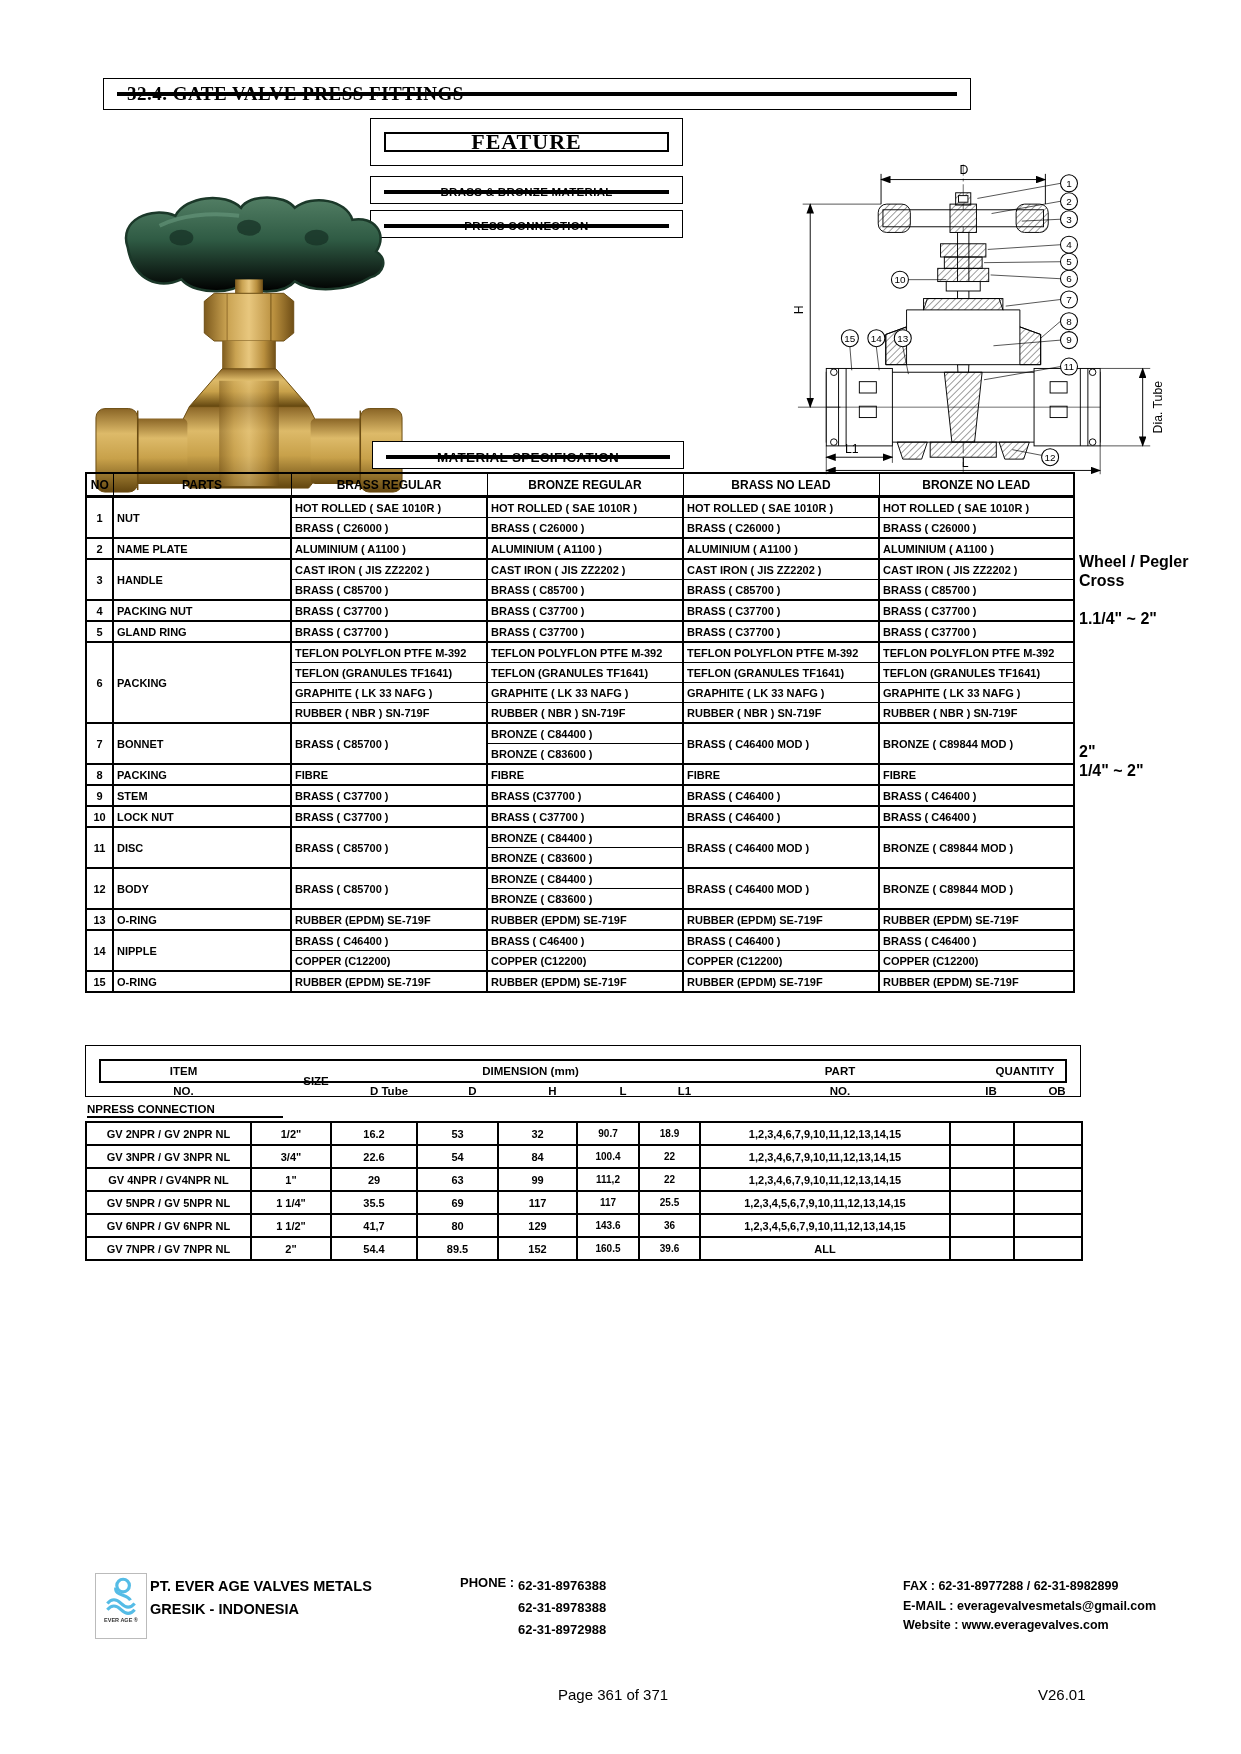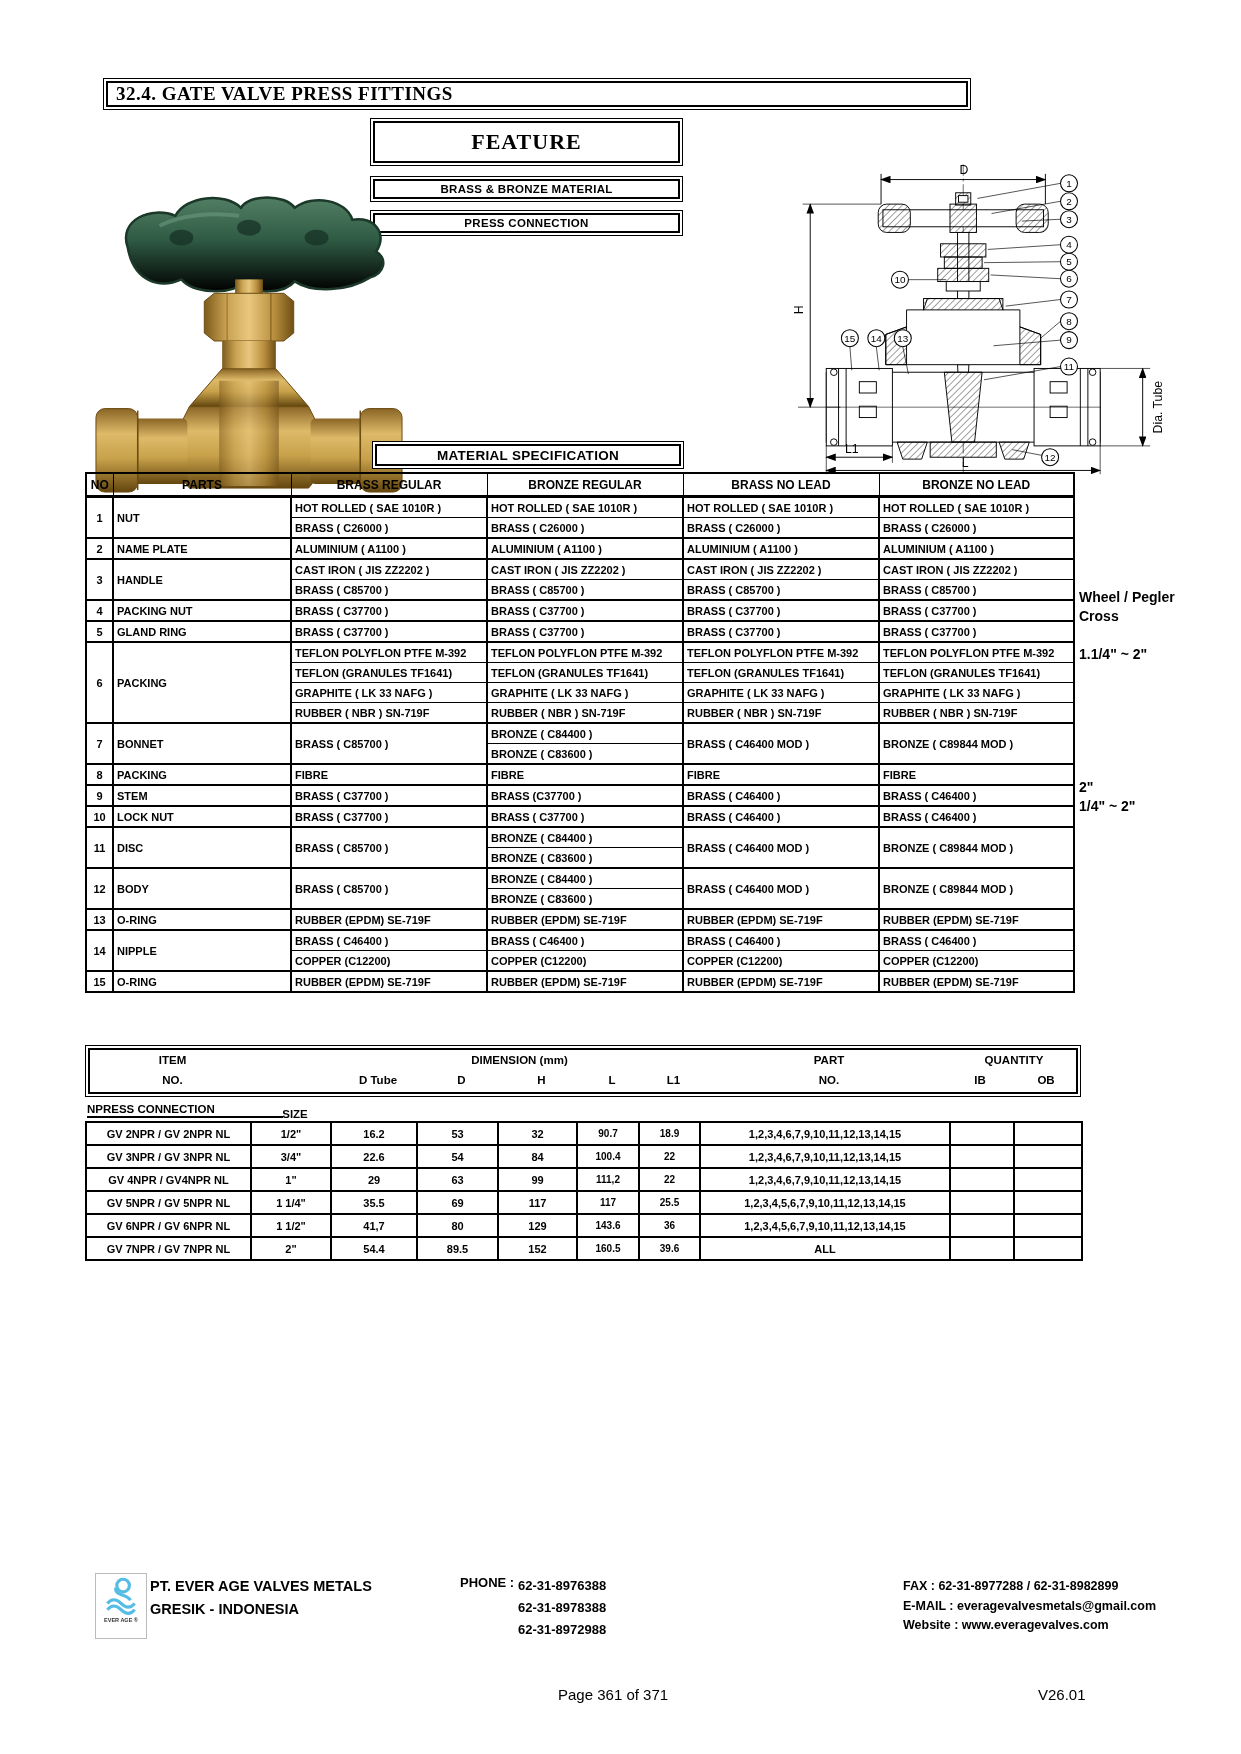--- a/index.html
+++ b/index.html
@@ -1,20 +1,20 @@
 <!DOCTYPE html>
 <html><head>
 <meta charset="utf-8">
 <style>
   html,body{margin:0;padding:0;background:#e8e8e8;}
   #page{position:relative;width:1241px;height:1754px;background:#ffffff;margin:0 auto;
         font-family:"Liberation Sans",sans-serif;color:#000;overflow:hidden;}
 
   
-  .dbox{position:absolute;border:1.5px solid #000;padding:2px;background:#fff;box-sizing:border-box;}
+  .dbox{position:absolute;border:1.5px solid #000;padding:13px;background:#fff;box-sizing:border-box;}
   .dbox-in{border:2px solid #000;width:100%;height:100%;box-sizing:border-box;
            display:flex;align-items:center;justify-content:center;}
 
   .title-box{left:103px;top:78px;width:868px;height:32px;}
   .title-in{justify-content:flex-start;padding-left:8px;font-family:"Liberation Serif",serif;
             font-weight:bold;font-size:19px;letter-spacing:.5px;}
 
   .feature-box{left:370px;top:118px;width:313px;height:48px;}
   .feature-in{font-family:"Liberation Serif",serif;font-weight:bold;font-size:22px;letter-spacing:1px;}
 
@@ -32,21 +32,21 @@
   .mat-wrap{position:absolute;left:85px;top:472px;width:1156px;}
   #mat-table{border-collapse:collapse;table-layout:fixed;width:988px;border:2.5px solid #000;}
   #mat-table th{border:1.5px solid #000;border-bottom:3px solid #000;height:21px;
                 font-size:12px;font-weight:bold;padding:0;overflow:hidden;white-space:nowrap;}
   #mat-table td{border:1px solid #000;border-left-width:2px;border-right-width:2px;height:19px;
                 font-size:11px;font-weight:bold;padding:0 0 0 3px;overflow:hidden;white-space:nowrap;
                 vertical-align:middle;}
   #mat-table td.no-cell{text-align:center;padding:0;}
   #mat-table tr.grp td{border-top-width:2px;}
   #side-notes{position:absolute;left:994px;top:0;width:160px;}
-  .side-note{position:absolute;font-size:14px;font-weight:bold;white-space:nowrap;line-height:19px;margin-top:36px;}
+  .side-note{position:absolute;font-size:16px;font-weight:bold;white-space:nowrap;line-height:19px;}
 
   
   .dim-head-box{left:85px;top:1045px;width:996px;height:52px;}
   .dim-head-in{position:relative;display:block;}
   .dh{position:absolute;text-align:center;font-weight:bold;font-size:11.5px;white-space:nowrap;}
   .npress{position:absolute;left:87px;top:1103px;font-size:11.5px;font-weight:bold;
           border-bottom:2px solid #000;padding-bottom:1px;width:196px;}
   #dim-table{position:absolute;left:85px;top:1121px;border-collapse:collapse;table-layout:fixed;
              width:996px;border:2.5px solid #000;}
   #dim-table td{border:2px solid #000;height:21px;font-size:11px;font-weight:bold;text-align:center;
@@ -469,21 +469,21 @@
         <div class="side-note" style="top: 137px;">1.1/4" ~ 2"</div>
         <div class="side-note" style="top: 270px;">2"</div>
         <div class="side-note" style="top: 289px;">1/4" ~ 2"</div>
       </div>
   </div>
 
   <div class="dbox dim-head-box">
     <div class="dbox-in dim-head-in">
       <span class="dh" style="left:0;width:165px;top:4px;">ITEM</span>
       <span class="dh" style="left:0;width:165px;top:24px;">NO.</span>
-      <span class="dh" style="left:165px;width:80px;top:14px;margin-top:44px;">SIZE</span>
+      <span class="dh" style="left:175px;width:80px;top:14px;">SIZE</span>
       <span class="dh" style="left:245px;width:369px;top:4px;">DIMENSION (mm)</span>
       <span class="dh" style="left:245px;width:86px;top:24px;">D Tube</span>
       <span class="dh" style="left:331px;width:81px;top:24px;">D</span>
       <span class="dh" style="left:412px;width:79px;top:24px;">H</span>
       <span class="dh" style="left:491px;width:62px;top:24px;">L</span>
       <span class="dh" style="left:553px;width:61px;top:24px;">L1</span>
       <span class="dh" style="left:614px;width:250px;top:4px;">PART</span>
       <span class="dh" style="left:614px;width:250px;top:24px;">NO.</span>
       <span class="dh" style="left:858px;width:132px;top:4px;">QUANTITY</span>
       <span class="dh" style="left:858px;width:64px;top:24px;">IB</span>

